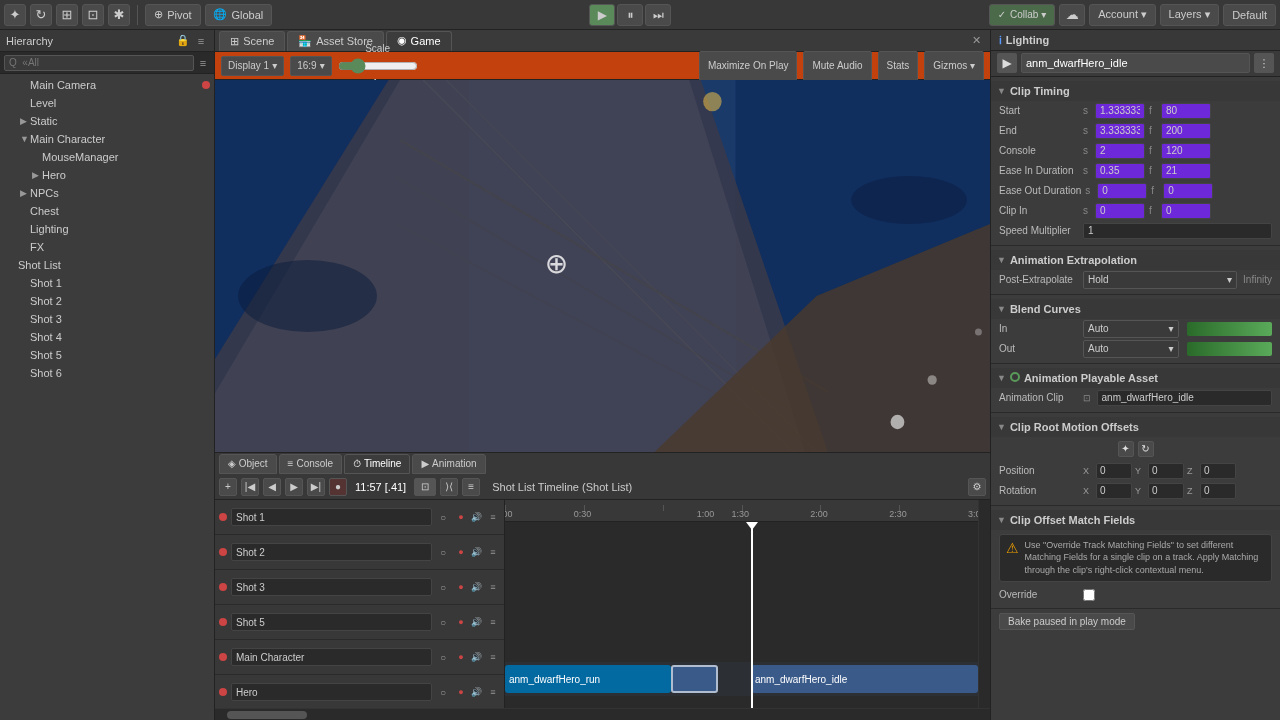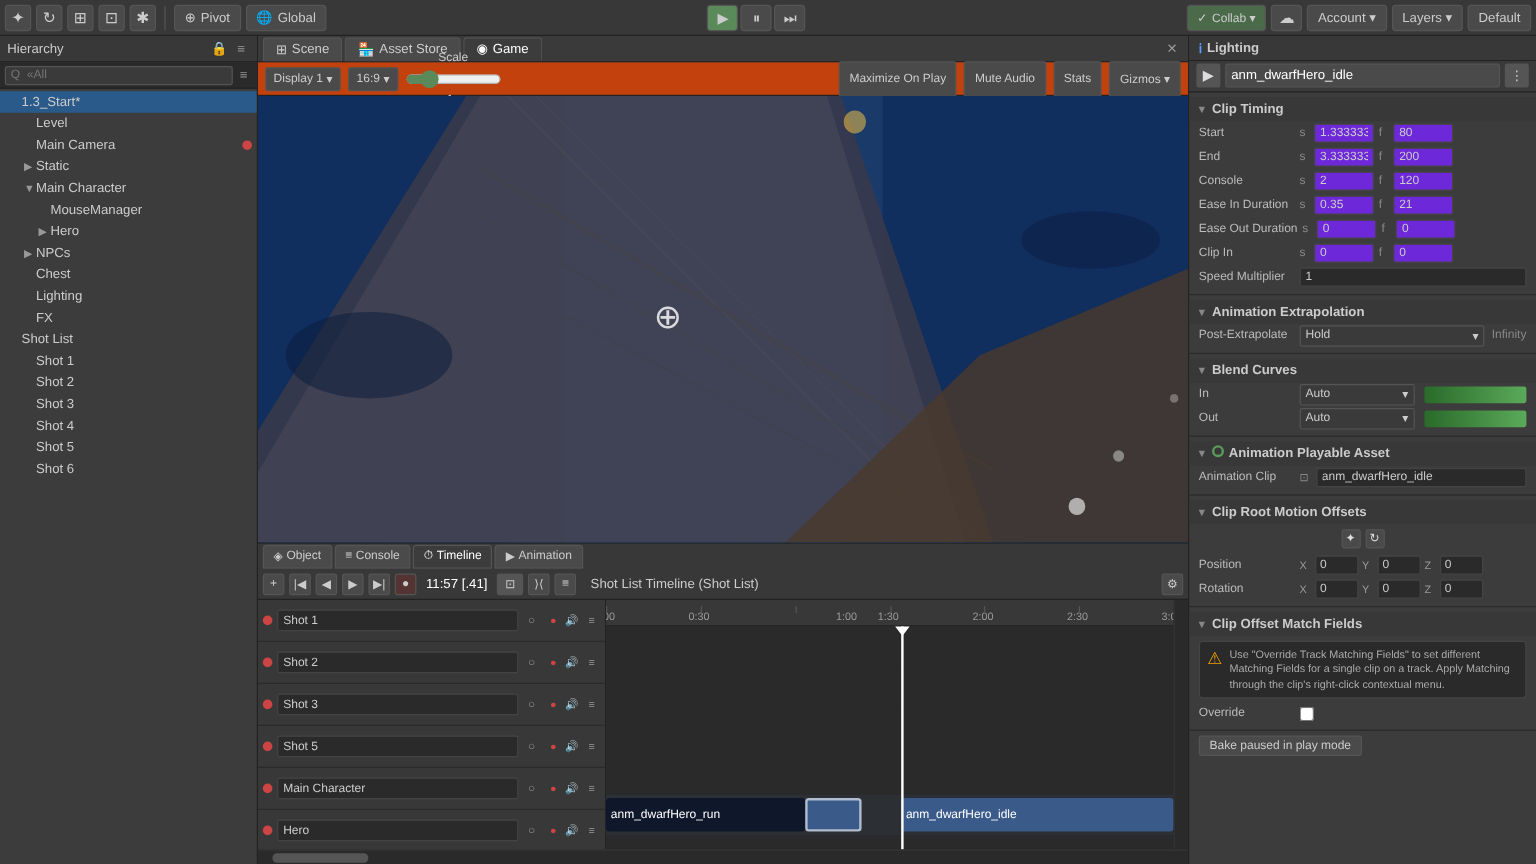--- a/index.html
+++ b/index.html
@@ -162,21 +162,21 @@
     .ruler-mark { position: absolute; bottom: 2px; color: #999; font-size: 9px; }
     .ruler-tick { position: absolute; bottom: 10px; width: 1px; background: #555; height: 6px; }
     .track-lanes { position: relative; height: calc(100% - 22px); }
     .track-lane { height: 35px; border-bottom: 1px solid #2a2a2a; position: relative; }
     .track-lane.highlight { background: rgba(100,150,255,0.05); }
     .timeline-clip {
       position: absolute; height: 28px; top: 3px; border-radius: 3px;
       display: flex; align-items: center; padding: 0 4px; font-size: 10px; color: #fff;
       overflow: hidden; cursor: pointer;
     }
-    .clip-run { background: #0f172a; }
+    .clip-run { background: #0369a1; }
     .clip-idle { background: #3a5a8a; }
     .clip-selected { border: 2px solid rgba(255,255,255,0.6); }
     .playhead {
       position: absolute; top: 0; width: 2px; background: #fff;
       height: 100%; pointer-events: none; z-index: 10;
     }
     .playhead-marker {
       position: absolute; top: 0; left: -5px;
       width: 0; height: 0;
       border-left: 6px solid transparent;
@@ -311,35 +311,30 @@
         <div class="panel-header-icon">🔒</div>
         <div class="panel-header-icon">≡</div>
       </div>
     </div>
     <div class="search-bar">
       <input class="search-input" type="text" placeholder="Q  «All" style="">
       <div class="panel-header-icon">≡</div>
     </div>
     <div class="hierarchy-list">
 
-    <div class="hierarchy-item selected">
-          <span class="indent" style="width: 0px;">&nbsp;</span>
-          <span class="arrow"></span>
-          <span>1.3_Start*</span>
-        </div>
-        <div class="hierarchy-item">
-          <span class="indent" style="width: 12px;">&nbsp;</span>
-          <span class="arrow"></span>
-          <span>Level</span>
-        </div>
         <div class="hierarchy-item">
           <span class="indent" style="width: 12px;">&nbsp;</span>
           <span class="arrow"></span>
           <span>Main Camera</span>
           <span class="red-dot"></span>
+        </div>
+        <div class="hierarchy-item">
+          <span class="indent" style="width: 12px;">&nbsp;</span>
+          <span class="arrow"></span>
+          <span>Level</span>
         </div>
         <div class="hierarchy-item">
           <span class="indent" style="width: 12px;">&nbsp;</span>
           <span class="arrow">▶</span>
           <span>Static</span>
         </div>
         <div class="hierarchy-item">
           <span class="indent" style="width: 12px;">&nbsp;</span>
           <span class="arrow">▼</span>
           <span>Main Character</span>

